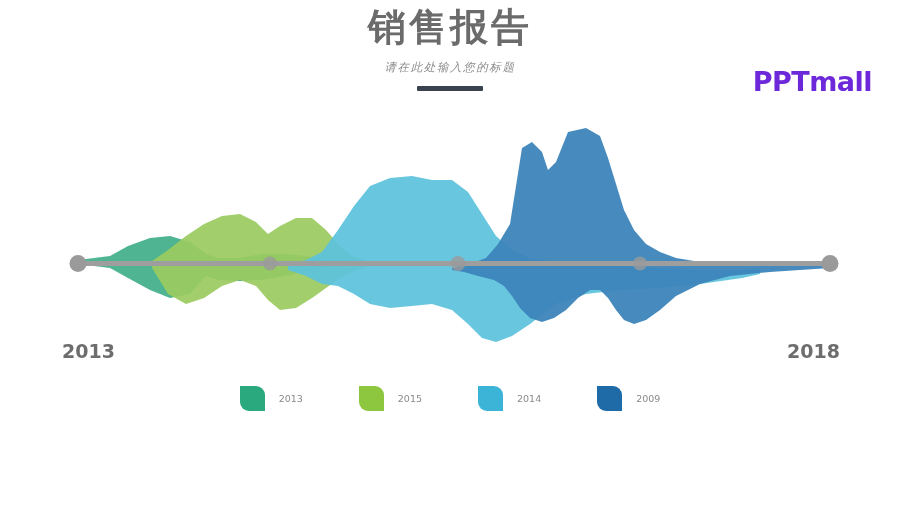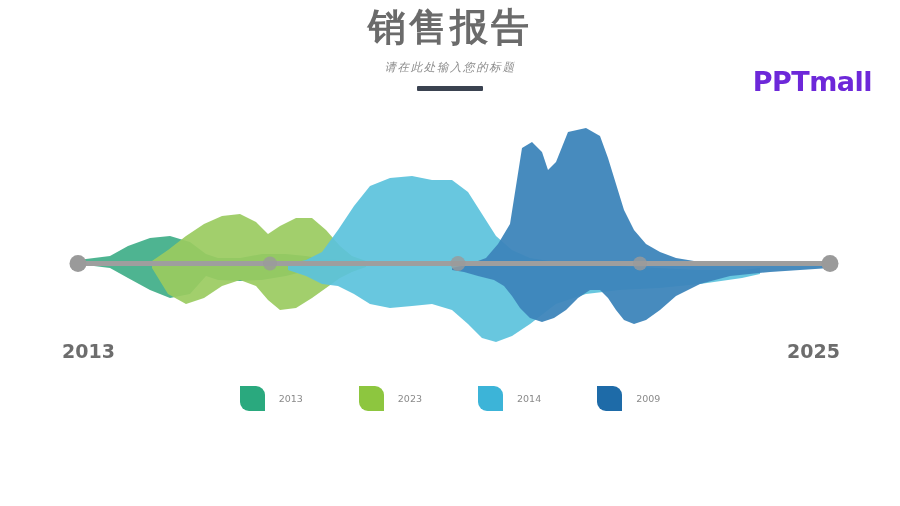--- a/index.html
+++ b/index.html
@@ -163,31 +163,31 @@
       <line x1="78" y1="145.5" x2="830" y2="145.5" stroke="#9e9e9e" stroke-width="5" stroke-linecap="round"></line>
 
       <circle cx="78" cy="145.5" r="8.5" fill="#9a9a9a"></circle>
       <circle cx="270" cy="145.5" r="7" fill="#9a9a9a" fill-opacity="0.8"></circle>
       <circle cx="458" cy="145.5" r="7.5" fill="#9a9a9a" fill-opacity="0.8"></circle>
       <circle cx="640" cy="145.5" r="7" fill="#9a9a9a" fill-opacity="0.8"></circle>
       <circle cx="830" cy="145.5" r="8.5" fill="#9a9a9a"></circle>
     </svg>
 
     <div class="axis-label left">2013</div>
-    <div class="axis-label right">2025</div>
+    <div class="axis-label right">2018</div>
   </div>
 
   <div class="legend">
     <div class="legend-item">
       <span class="legend-swatch" style="background:#2aa97e"></span>
       <span class="legend-label">2013</span>
     </div>
     <div class="legend-item">
       <span class="legend-swatch" style="background:#8dc63f"></span>
-      <span class="legend-label">2023</span>
+      <span class="legend-label">2015</span>
     </div>
     <div class="legend-item">
       <span class="legend-swatch" style="background:#3cb4d8"></span>
       <span class="legend-label">2014</span>
     </div>
     <div class="legend-item">
       <span class="legend-swatch" style="background:#1e6ba8"></span>
       <span class="legend-label">2009</span>
     </div>
   </div>

